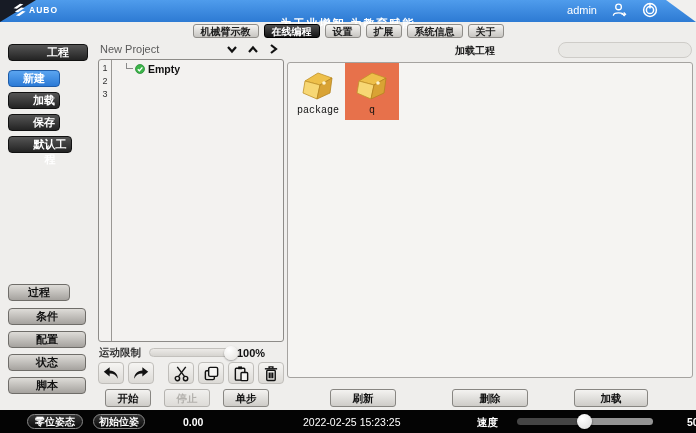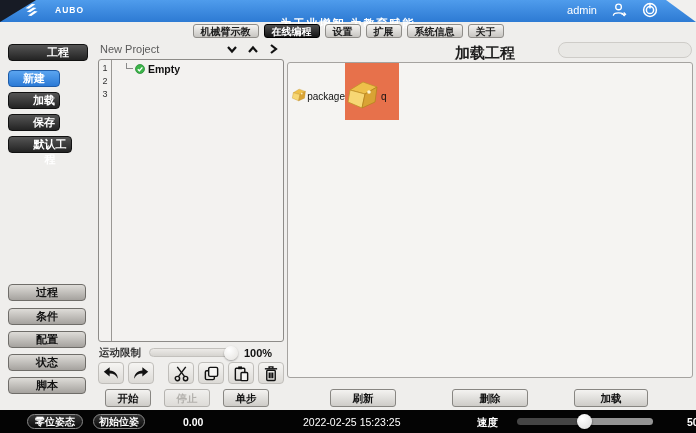--- a/index.html
+++ b/index.html
@@ -11,21 +11,21 @@
     -webkit-font-smoothing:antialiased;
   }
 
   
   .titlebar{position:absolute;top:0;left:0;right:0;height:22px;
     background:linear-gradient(#4f9cec,#2d7ad3);}
   .corner-left{position:absolute;top:0;left:0;width:36px;height:22px;
     background:#171b25;clip-path:polygon(0 0,100% 0,0 100%);}
   .corner-right{position:absolute;top:0;right:0;width:30px;height:22px;
     background:#f1f0ee;clip-path:polygon(0 0,100% 0,100% 100%);}
-  .logo{position:absolute;left:24px;top:2px;display:flex;align-items:center;gap:16px;color:#fff;}
+  .logo{position:absolute;left:12px;top:2px;display:flex;align-items:center;gap:2px;color:#fff;}
   .logo .brand{font-size:8.5px;letter-spacing:1px;font-weight:bold;}
   .slogan{position:absolute;left:0;right:0;top:16px;text-align:center;color:#fff;
     font-size:11px;font-weight:bold;letter-spacing:2px;}
   .user-area{position:absolute;right:38px;top:0;height:20px;display:flex;align-items:center;gap:14px;color:#fff;}
   .user-name{font-size:11px;}
   .icon-btn{display:flex;align-items:center;justify-content:center;}
 
   
   .tabbar{position:absolute;top:22px;left:0;right:0;height:18px;display:flex;
     justify-content:center;gap:5px;padding-top:2px;}
@@ -38,21 +38,21 @@
   .side-btn{position:absolute;border-radius:4px;text-align:center;
     font-size:11px;font-weight:bold;color:#fff;line-height:15px;height:17px;}
   .side-dark{background:linear-gradient(#555,#232323);border:1px solid #111;padding-left:20px;}
   .side-blue{background:linear-gradient(#5ba5f0,#2b7ad6);border:1px solid #1e5ca8;}
   .side-silver{background:linear-gradient(#dedcd8,#a5a29e);border:1px solid #6f6d69;color:#111;}
   #btn-project{left:8px;top:44px;width:80px;}
   #btn-new{left:8px;top:70px;width:52px;}
   #btn-load{left:8px;top:92px;width:52px;}
   #btn-save{left:8px;top:114px;width:52px;}
   #btn-default{left:8px;top:136px;width:64px;}
-  #btn-process{left:8px;top:284px;width:78px;}
+  #btn-process{left:8px;top:284px;width:62px;}
   #btn-condition{left:8px;top:308px;width:78px;}
   #btn-config{left:8px;top:331px;width:78px;}
   #btn-state{left:8px;top:354px;width:78px;}
   #btn-script{left:8px;top:377px;width:78px;}
 
   
   .tree-header{position:absolute;left:100px;top:41px;width:183px;height:16px;
     display:flex;align-items:center;}
   .tree-title{font-size:11px;color:#5a5a5a;flex:1;}
   .tree-nav{display:flex;gap:9px;align-items:center;margin-right:4px;}
@@ -70,44 +70,44 @@
   .tree-label{margin-left:3px;font-weight:bold;}
 
   
   .motion-row{position:absolute;left:99px;top:345px;width:184px;height:15px;
     display:flex;align-items:center;}
   .motion-label{font-size:10.5px;font-weight:bold;color:#333;}
   .m-track{position:relative;width:88px;height:9px;margin-left:8px;border-radius:5px;
     background:linear-gradient(#eceae7,#d6d4d0);border:1px solid #c2c0bc;}
   .m-handle{position:absolute;right:-2px;top:-3px;width:14px;height:14px;border-radius:50%;
     background:radial-gradient(circle at 35% 30%,#ffffff,#e4e2de);box-shadow:0 1px 2px rgba(0,0,0,.35);}
-  .motion-value{margin-left:7px;font-size:11px;font-weight:bold;color:#111;}
+  .motion-value{font-size:11px;font-weight:bold;color:#111;}
 
   
   .edit-icons{position:absolute;left:98px;top:362px;width:187px;height:22px;display:flex;gap:4px;}
   .tool-btn{width:26px;height:22px;border-radius:4px;display:flex;align-items:center;justify-content:center;
     background:linear-gradient(#f6f5f3,#dcdad6);border:1px solid #c0beba;}
   .tool-btn.sp{margin-left:10px;}
 
   
   .prog-buttons{position:absolute;left:105px;top:389px;display:flex;gap:13px;}
   .std-btn{height:18px;min-width:46px;padding:0 6px;border-radius:3px;font-size:10.5px;font-weight:bold;
     color:#111;background:linear-gradient(#f4f3f1,#ceccc8);border:1px solid #888682;line-height:16px;text-align:center;}
   .std-btn.disabled{color:#b3b1ad;background:linear-gradient(#f1f0ee,#dddbd7);border-color:#b5b3af;}
 
   
-  .load-title{position:absolute;left:455px;top:44px;font-size:15px;font-weight:bold;color:#1d1d1d;}
+  .load-title{position:absolute;left:455px;top:44px;font-size:10px;font-weight:bold;color:#1d1d1d;}
   .search-box{position:absolute;left:558px;top:42px;width:134px;height:16px;border-radius:8px;
     background:#e9e8e5;border:1px solid #ceccc8;display:flex;align-items:center;}
   .search-input{flex:1;border:none;background:transparent;outline:none;height:12px;
     font-size:10px;padding:0 6px;color:#333;font-family:inherit;}
   .file-panel{position:absolute;left:287px;top:62px;width:406px;height:316px;
     background:#f5f4f2;border:1px solid #a5a3a0;border-radius:3px;
     display:flex;align-items:flex-start;padding:0 3px;}
-  .file-item{width:54px;display:flex;align-items:center;padding-top:7px;height:57px;}
+  .file-item{width:54px;display:flex;flex-direction:column;align-items:center;padding-top:7px;height:57px;font-family:Liberation Mono, monospace;}
   .file-item .fname{font-size:10px;color:#111;margin-top:3px;}
   .file-item.selected{background:#e7714b;}
   .rt-btn{position:absolute;top:389px;height:18px;border-radius:3px;font-size:10.5px;font-weight:bold;
     color:#111;background:linear-gradient(#f4f3f1,#ceccc8);border:1px solid #888682;line-height:16px;text-align:center;}
   #btn-refresh{left:330px;width:66px;}
   #btn-del{left:452px;width:76px;}
   #btn-load2{left:574px;width:74px;}
 
   
   .statusbar{position:absolute;left:0;right:0;bottom:0;height:23px;background:#040404;color:#fff;}

